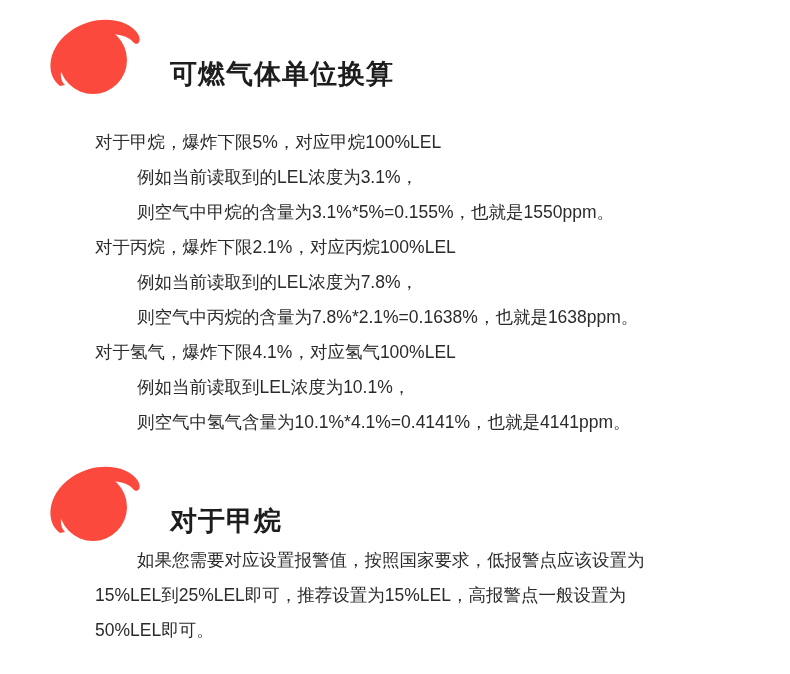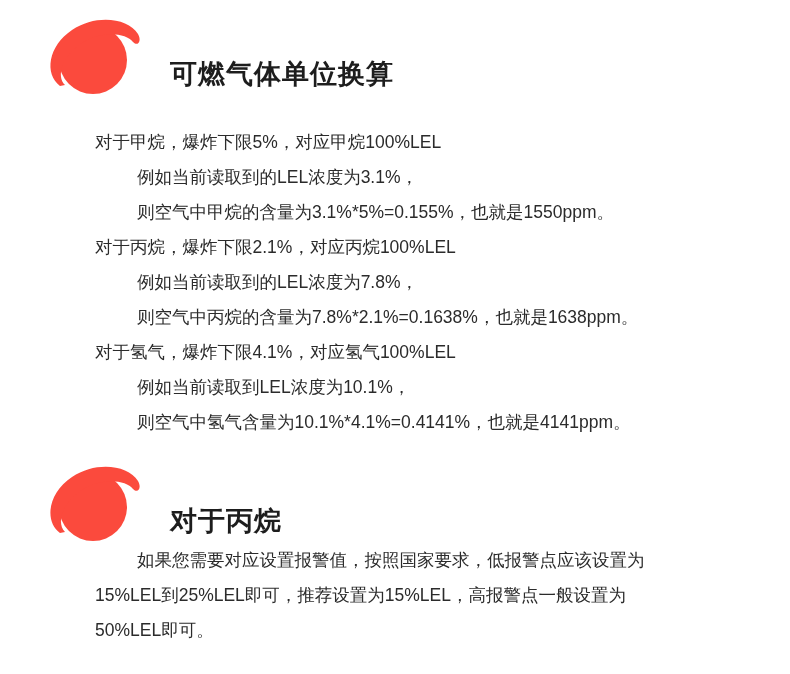--- a/index.html
+++ b/index.html
@@ -91,20 +91,20 @@
     <div class="line indent2">则空气中氢气含量为10.1%*4.1%=0.4141%，也就是4141ppm。</div>
   </div>
 
   <div class="section-head" style="position:absolute; left:0; top:455px; width:790px;">
     <div class="planet" style="left:38px; top:4px;">
       <svg width="110" height="96" viewBox="0 0 110 96" xmlns="http://www.w3.org/2000/svg">
         <ellipse cx="55" cy="48" rx="34" ry="34" fill="#fb4a3d"></ellipse>
         <path d="M 22 74 C 6 62, 10 34, 34 18 C 58 2, 90 6, 100 22 C 104 29, 100 35, 95 30 C 88 21, 64 18, 44 31 C 24 44, 18 64, 27 73 Z" fill="#fb4a3d"></path>
       </svg>
     </div>
-    <div class="section-title" style="left:170px; top:48px;">对于丙烷</div>
+    <div class="section-title" style="left:170px; top:48px;">对于甲烷</div>
   </div>
 
   <div class="block" style="left:95px; top:543px;">
     <div class="para">如果您需要对应设置报警值，按照国家要求，低报警点应该设置为15%LEL到25%LEL即可，推荐设置为15%LEL，高报警点一般设置为50%LEL即可。</div>
   </div>
 
 </div>
 
 </body></html>

